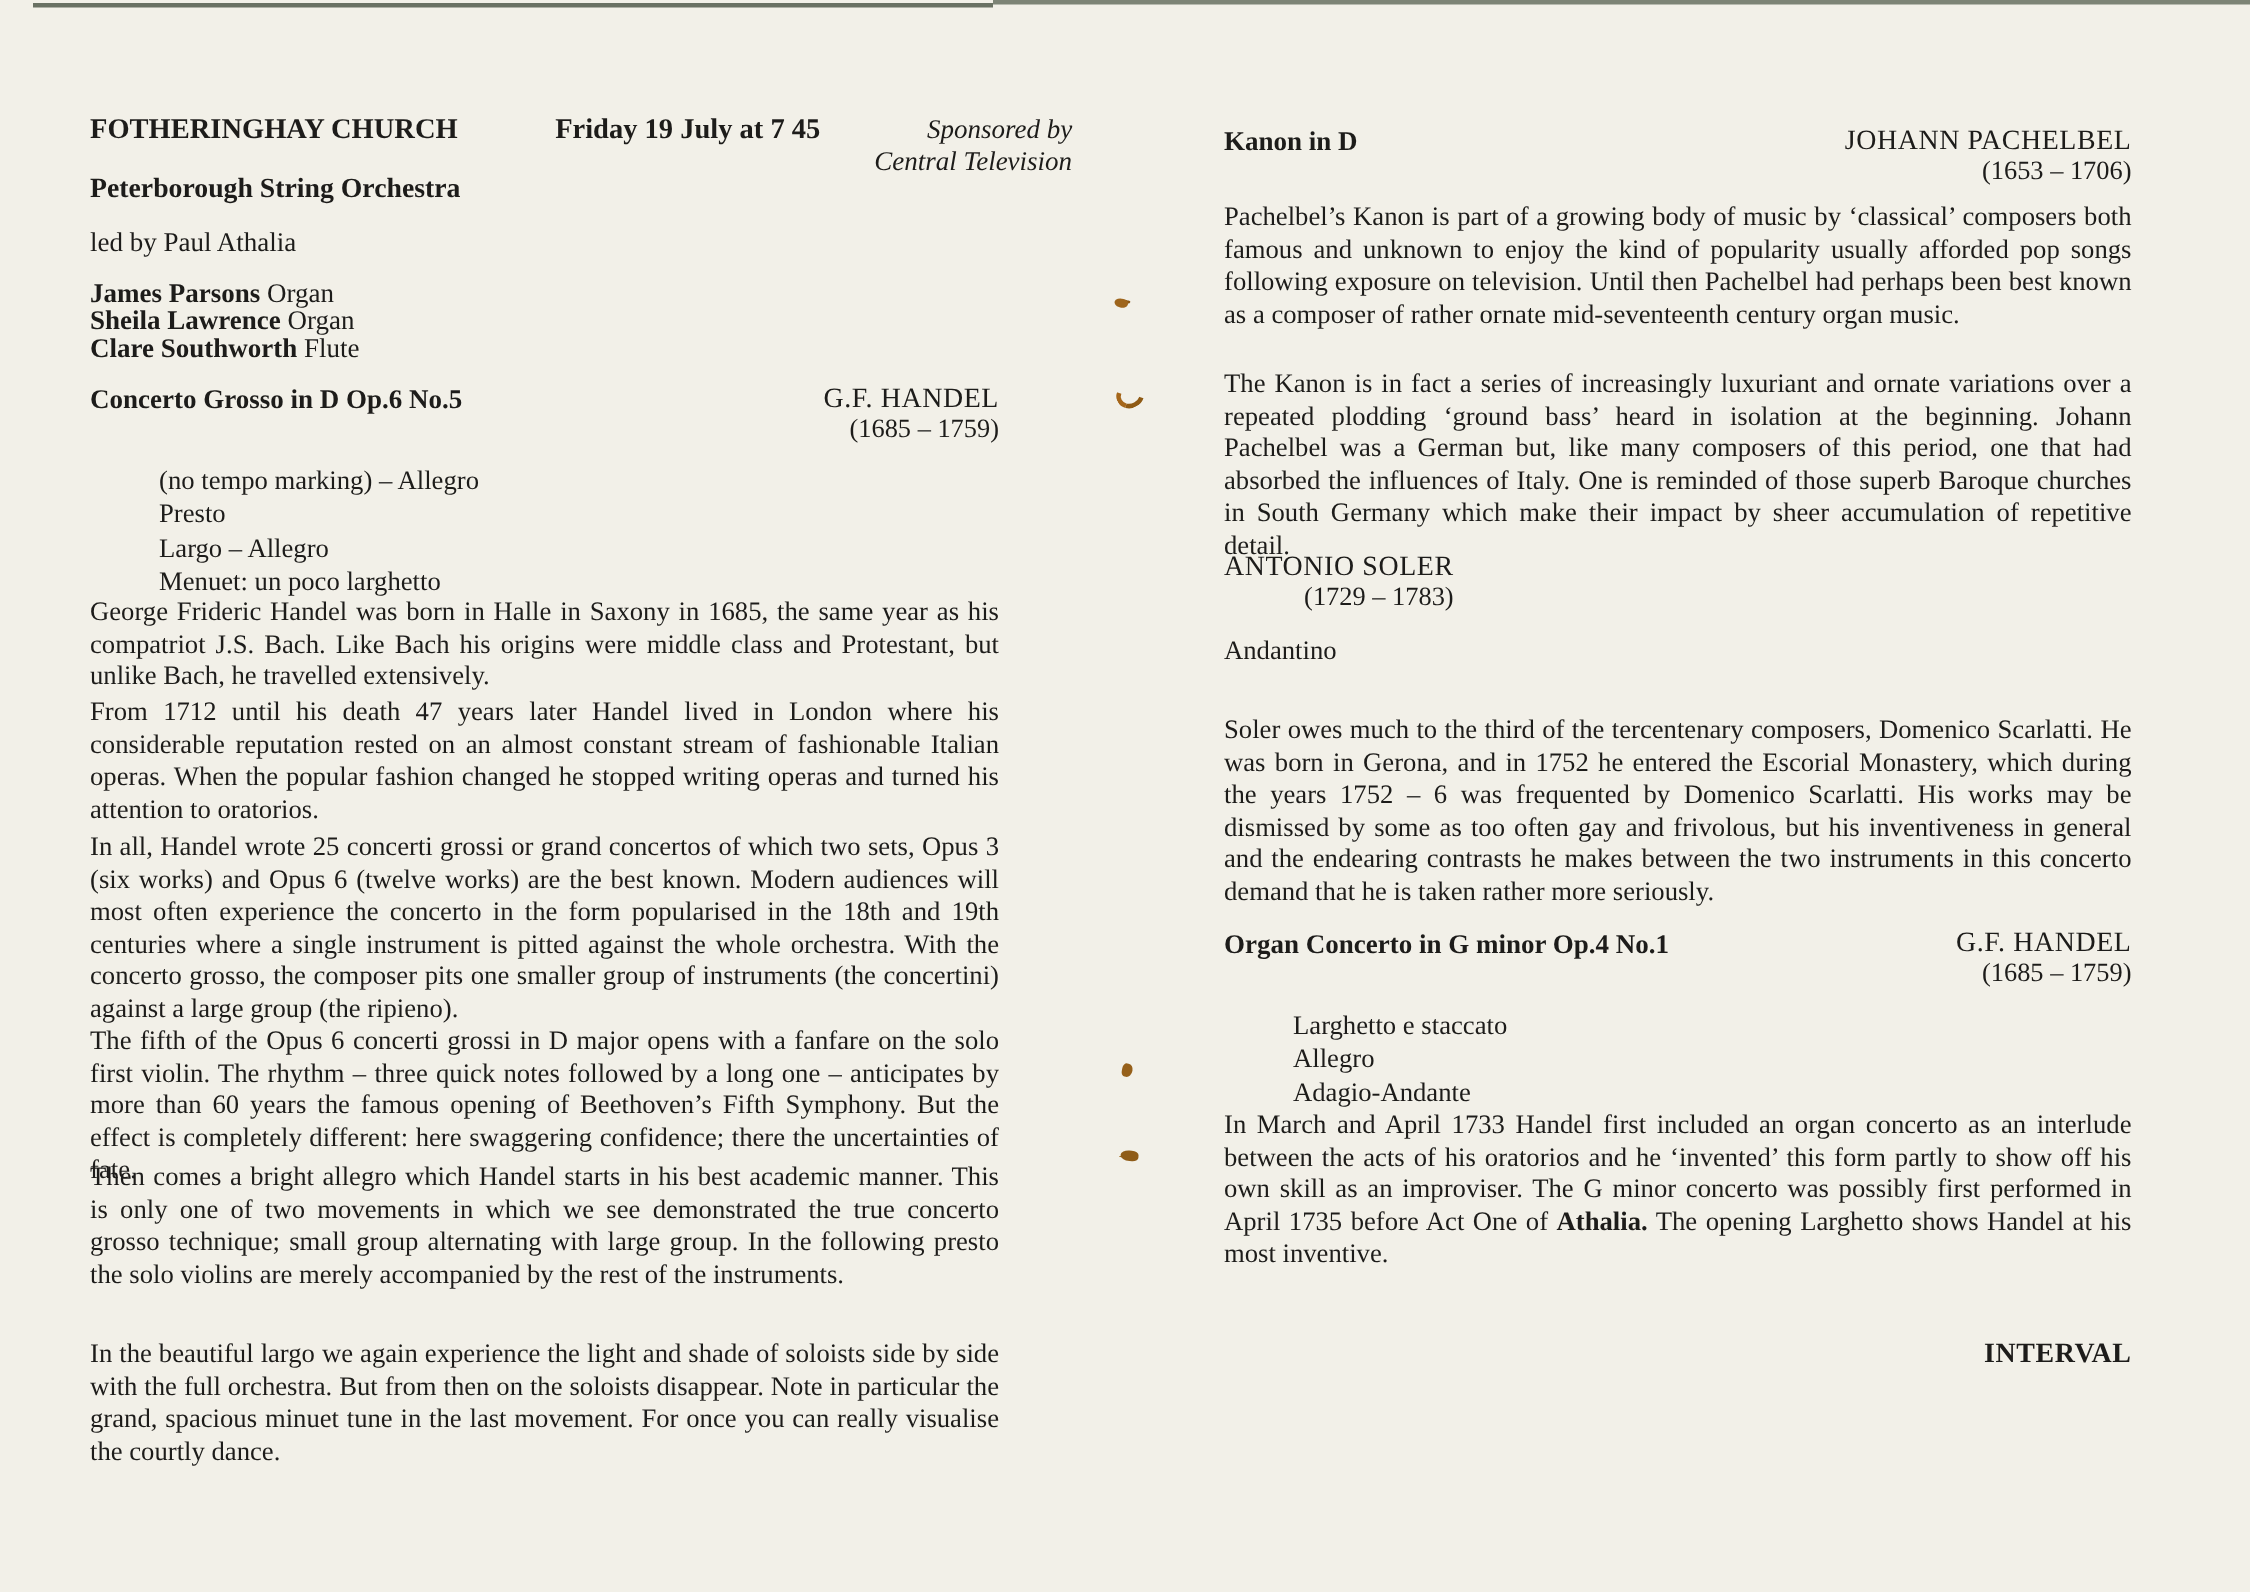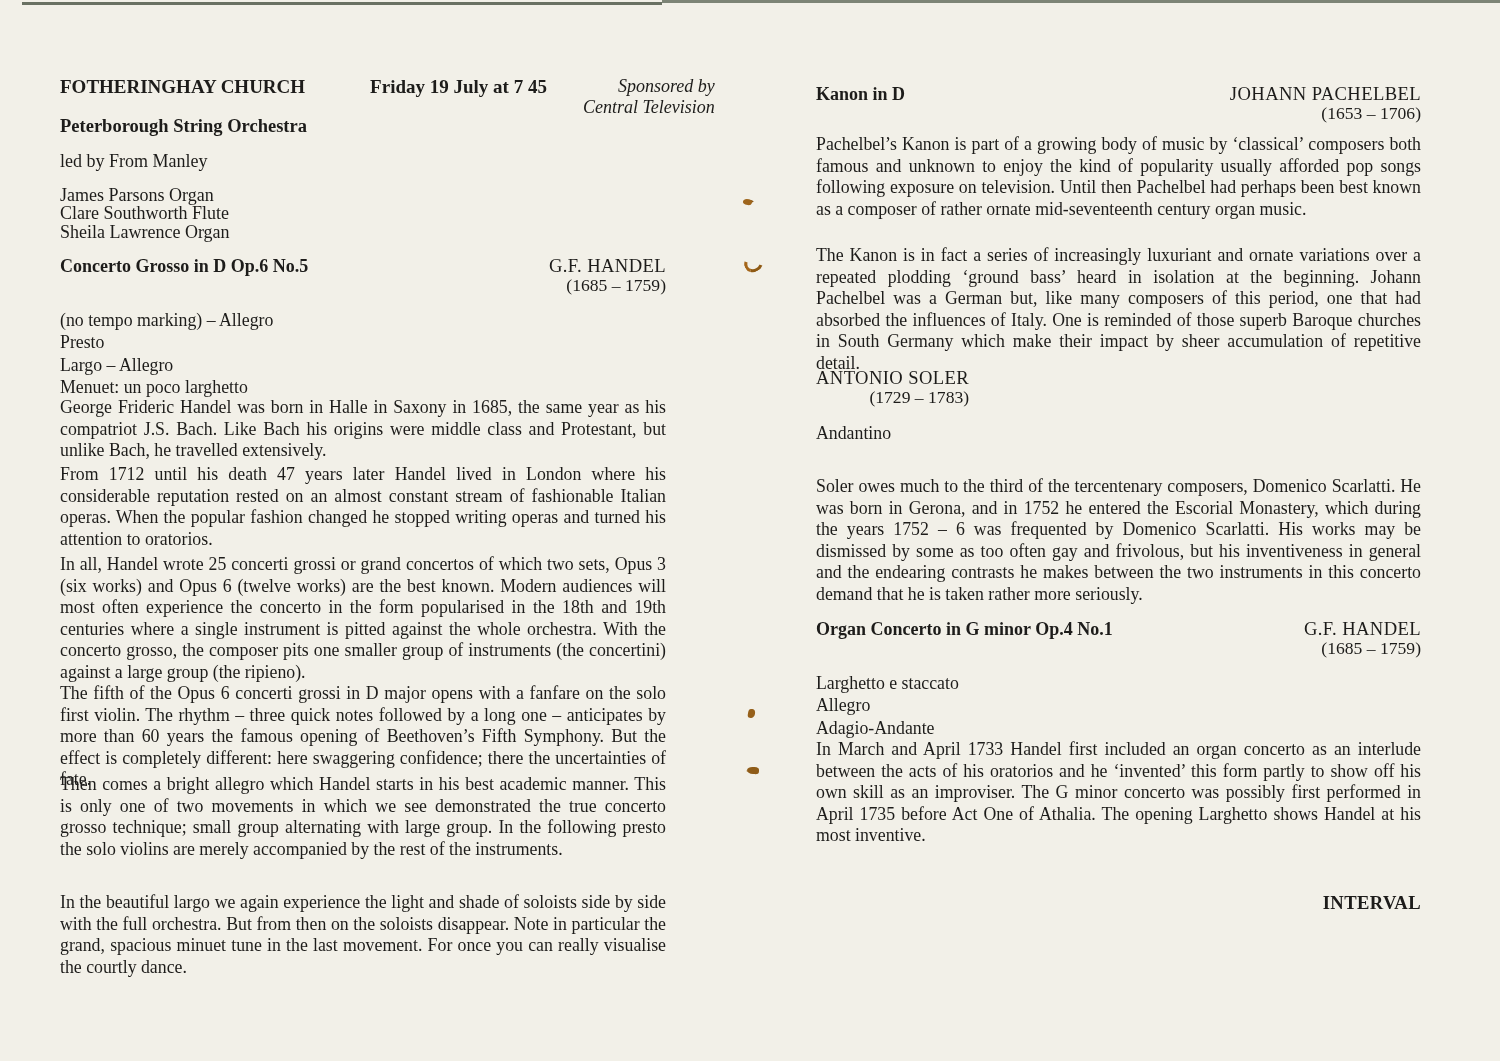--- a/index.html
+++ b/index.html
@@ -13,39 +13,39 @@
   }
   
   .edge-a{position:absolute;top:2px;left:22px;width:640px;height:3px;background:#6a7163;}
   .edge-b{position:absolute;top:0;left:662px;right:0;height:3px;background:#7d8476;}
 
   .col{position:absolute;top:76px;}
   .col-left{left:60px;width:606px;}
   .col-right{left:816px;width:605px;}
   .blk{position:absolute;left:0;right:0;}
 
-  .bold{font-weight:normal;}
+  .bold{font-weight:bold;}
   .para{
     font-size:17.8px;line-height:21.6px;
     text-align:justify;text-justify:inter-word;
   }
   .head-row{display:flex;align-items:flex-start;}
   .venue{font-size:19px;font-weight:bold;white-space:nowrap;}
   .datetime{font-size:19px;font-weight:bold;white-space:nowrap;margin-left:29px;}
   .sponsor{margin-left:auto;text-align:right;font-style:italic;font-size:18px;line-height:20.5px;white-space:nowrap;}
   .orchestra{font-size:18.5px;font-weight:bold;font-family:Liberation Serif, serif;}
   .leader{font-size:18px;}
   .performers{font-size:18px;line-height:18.4px;}
   .performers .inst{font-weight:normal;}
   .work-head{display:flex;align-items:flex-start;}
   .work-title{font-size:18px;font-weight:bold;flex:1;}
   .composer-block{text-align:right;line-height:19.5px;white-space:nowrap;}
   .composer{font-size:18.6px;letter-spacing:.4px;}
   .dates{font-size:17.6px;}
-  .movements{font-size:17.8px;line-height:22.4px;}
+  .movements{font-size:17.8px;line-height:22.4px;margin-left:46px;}
   .movements-tight{font-size:17.8px;line-height:22px;}
   .interval{font-size:18.6px;font-weight:bold;letter-spacing:.4px;text-align:right;}
 
   
   .rust{position:absolute;background:#9e651c;}
   .rust-1{left:743px;top:199px;width:9px;height:6px;border-radius:60% 40% 55% 45%;transform:rotate(18deg);box-shadow:3px -2px 0 -2px #8a5716;}
   .rust-2{left:744px;top:255px;width:13px;height:11px;background:transparent;border:3px solid transparent;border-left-color:#a5661a;border-bottom-color:#8f5a14;border-radius:50%;transform:rotate(-28deg);}
   .rust-3{left:748px;top:709px;width:7px;height:9px;border-radius:45% 55% 60% 40%;transform:rotate(10deg);background:#96601a;}
   .rust-4{left:747px;top:767px;width:12px;height:7px;border-radius:55% 45% 40% 60%;transform:rotate(4deg);background:#8f5c18;box-shadow:-4px 1px 0 -3px #a06a1e;}
 </style>
@@ -61,26 +61,26 @@
     <span class="venue">FOTHERINGHAY CHURCH</span>
     <span class="datetime">Friday 19 July at 7 45</span>
     <span class="sponsor">
       <div>Sponsored by</div>
       <div>Central Television</div>
     </span>
   </div>
 
   <div class="blk orchestra" style="top:40px;">Peterborough String Orchestra</div>
 
-  <div class="blk leader" style="top:75px;">led by From Manley</div>
+  <div class="blk leader" style="top:75px;">led by Paul Athalia</div>
 
   <div class="blk performers" style="top:110px;">
     <div><span class="bold">James Parsons</span> <span class="inst">Organ</span></div>
+    <div><span class="bold">Sheila Lawrence</span> <span class="inst">Organ</span></div>
     <div><span class="bold">Clare Southworth</span> <span class="inst">Flute</span></div>
-    <div><span class="bold">Sheila Lawrence</span> <span class="inst">Organ</span></div>
   </div>
 
   <div class="blk work-head" style="top:180px;">
     <span class="work-title">Concerto Grosso in D Op.6 No.5</span>
     <span class="composer-block">
       <div class="composer">G.F. HANDEL</div>
       <div class="dates">(1685 – 1759)</div>
     </span>
   </div>
 

